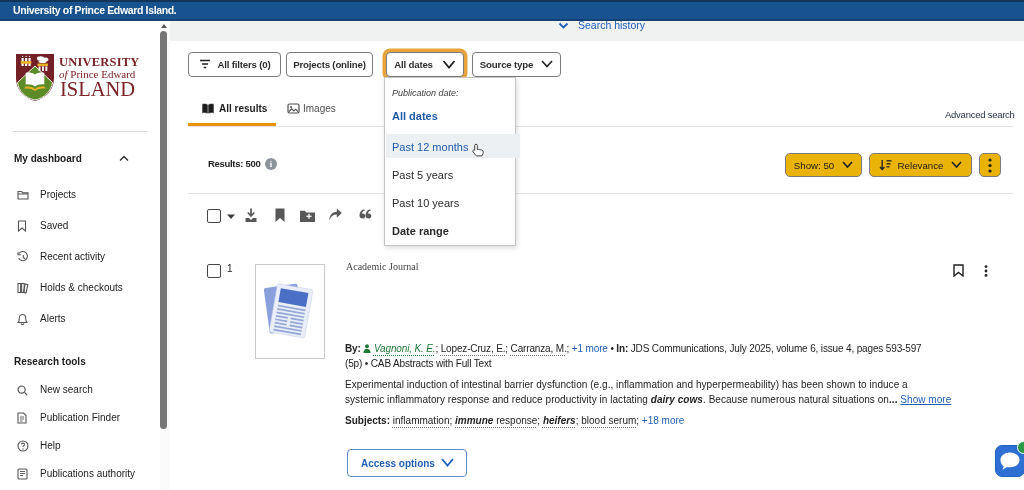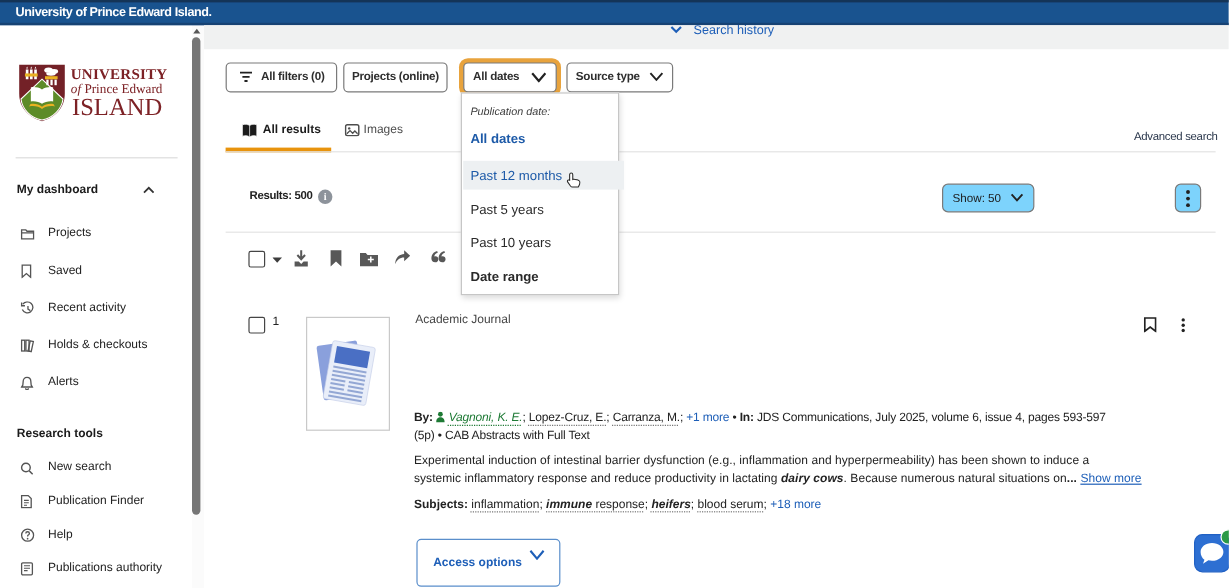--- a/index.html
+++ b/index.html
@@ -45,51 +45,51 @@
   
   #tab1 { position:absolute; left:219px; top:103px; font-size:10px; font-weight:bold; color:#1c1c1c; white-space:nowrap;}
   #tab1u { position:absolute; left:188px; top:123px; width:88px; height:3.5px; background:#e8930c; }
   .tabline { position:absolute; left:188px; top:125.5px; width:825px; height:1px; background:#e3e3e3; }
   #tab2 { position:absolute; left:303px; top:103px; font-size:10px; color:#4d4d4d; white-space:nowrap;}
 
   
   #results { position:absolute; left:208px; top:158px; font-size:9.5px; letter-spacing:-0.3px; font-weight:bold; color:#222; }
   #infoi { position:absolute; left:265px; top:158px; width:12px; height:12px; background:#8d939b;
     border-radius:50%; color:#fff; font-size:8.5px; font-weight:bold; text-align:center; line-height:12px; font-family:"Liberation Serif",serif; }
-  .rbtn { position:absolute; background:#7dd3fc; border:1px solid #7a7a7a; border-radius:5px;
+  .rbtn { position:absolute; background:#eab308; border:1px solid #7a7a7a; border-radius:5px;
     font-size:9.7px; color:#1c1c1c; display:flex; align-items:center; justify-content:center; white-space:nowrap; }
   #showb { left:785px; top:153px; width:77px; height:24px; }
   #relb  { left:869px; top:153px; width:103px; height:24px; }
   #kebb  { left:979px; top:153px; width:22px; height:24px; }
 
   .hr2 { position:absolute; left:188px; top:193px; width:825px; height:1px; background:#e4e4e4; }
 
   .cb { position:absolute; width:13.5px; height:13.5px; border:1.7px solid #454545; border-radius:2px; background:#fff; }
 
   
   #dd { position:absolute; left:384px; top:77px; width:132px; height:169px; background:#fff;
     border:1px solid #c6c6c6; box-shadow:1px 2px 5px rgba(0,0,0,.15); }
   #dd .lbl { position:absolute; left:7px; top:10px; font-size:9px; font-style:italic; color:#3c3c3c; white-space:nowrap;}
   #dd .it { position:absolute; left:7px; font-size:11px; color:#2a2a2a; white-space:nowrap; }
   #dd .hov { position:absolute; left:1px; top:56px; width:134px; height:24px; background:#edf0f2; }
 
   
   #resnum { position:absolute; left:227px; top:263px; font-size:10px; color:#222; }
   #thumb { position:absolute; left:255px; top:264px; width:70px; height:95px; border:1px solid #c9c9c9; background:#fff; }
-  #ajournal { position:absolute; left:346px; top:261px; font-size:10px; color:#454545; }
+  #ajournal { position:absolute; left:346px; top:261px; font-size:10px; color:#454545;font-family:Liberation Serif, serif; }
   #title { position:absolute; left:345px; top:288px; font-family:"Liberation Serif",serif;
     font-weight:bold; font-size:16.9px; letter-spacing:-0.1px; line-height:22px; color:#1443a8; white-space:nowrap; }
   #title .hl { background:#fdeec6; font-style:italic; }
   #byline { position:absolute; left:345px; top:340.5px; font-size:10px; letter-spacing:-0.15px; color:#222; line-height:15.5px; white-space:nowrap; }
   .dot { text-decoration:underline dotted #777; text-underline-offset:2.5px; }
   .auth { color:#1e7a35; font-style:italic; text-decoration:underline dotted #1e7a35; text-underline-offset:2.5px; }
   .blue { color:#1e5fb8; }
   #abstract { position:absolute; left:345px; top:377px; font-size:10px; letter-spacing:0.05px; color:#222; line-height:15.2px; white-space:nowrap; }
   #subjects { position:absolute; left:345px; top:414.5px; font-size:10px; color:#222; white-space:nowrap; }
-  #accessb { position:absolute; left:347px; top:449px; width:120px; height:40px; border:1px solid #5a8ecb;
+  #accessb { position:absolute; left:347px; top:449px; width:120px; height:28px; border:1px solid #5a8ecb;
     border-radius:4px; background:#fff; color:#1e5fb8; font-size:10px; font-weight:bold;
     display:flex; align-items:center; white-space:nowrap; }
 
   #bm2 { position:absolute; left:953px; top:264px; }
   #keb2 { position:absolute; left:984px; top:265px; }
 
   
   #chat { position:absolute; left:995px; top:445px; width:30px; height:32px; background:#2d6fd2;
     border:1.5px solid #2161c4; border-radius:7px; }
   #chatbadge { position:absolute; left:1017px; top:441px; width:13px; height:13px; background:#2b9a47;
@@ -216,20 +216,30 @@
       <circle cx="4" cy="4" r="1" fill="#4d4d4d"></circle>
       <path d="M2 8.5 l2.7-2.7 2.2 2.2 1.8-1.8 2.3 2.3" stroke="#4d4d4d" stroke-width="1.1" fill="none"></path>
     </svg>
   <div id="tab2">Images</div>
 
   <div id="results">Results: 500</div>
   <div id="infoi">i</div>
   <div class="rbtn" id="showb">Show: 50<svg width="11" height="8" viewBox="0 0 11 8" style="margin-left:8px;">
         <path d="M1 1 L5.5 6 10 1" stroke="#222" stroke-width="1.6" fill="none"></path>
       </svg></div>
+  <div class="rbtn" id="relb"><svg width="13" height="12" viewBox="0 0 13 12" style="margin-right:6px;">
+        <g stroke="#222" stroke-width="1.3" fill="none">
+          <path d="M3.2 1 v9.5 M1 8 L3.2 10.5 5.4 8"></path>
+          <line x1="7.5" y1="1.8" x2="12.5" y2="1.8"></line>
+          <line x1="7.5" y1="4.8" x2="11.5" y2="4.8"></line>
+          <line x1="7.5" y1="7.8" x2="10.5" y2="7.8"></line>
+        </g>
+      </svg>Relevance<svg width="11" height="8" viewBox="0 0 11 8" style="margin-left:8px;">
+        <path d="M1 1 L5.5 6 10 1" stroke="#222" stroke-width="1.6" fill="none"></path>
+      </svg></div>
   <div class="rbtn" id="kebb">
       <svg width="4" height="15" viewBox="0 0 4 15">
         <circle cx="2" cy="2" r="1.6" fill="#222"></circle>
         <circle cx="2" cy="7.5" r="1.6" fill="#222"></circle>
         <circle cx="2" cy="13" r="1.6" fill="#222"></circle>
       </svg>
     </div>
   <div class="hr2"></div>
 
   <div class="cb" style="left:207px; top:209px;"></div>

